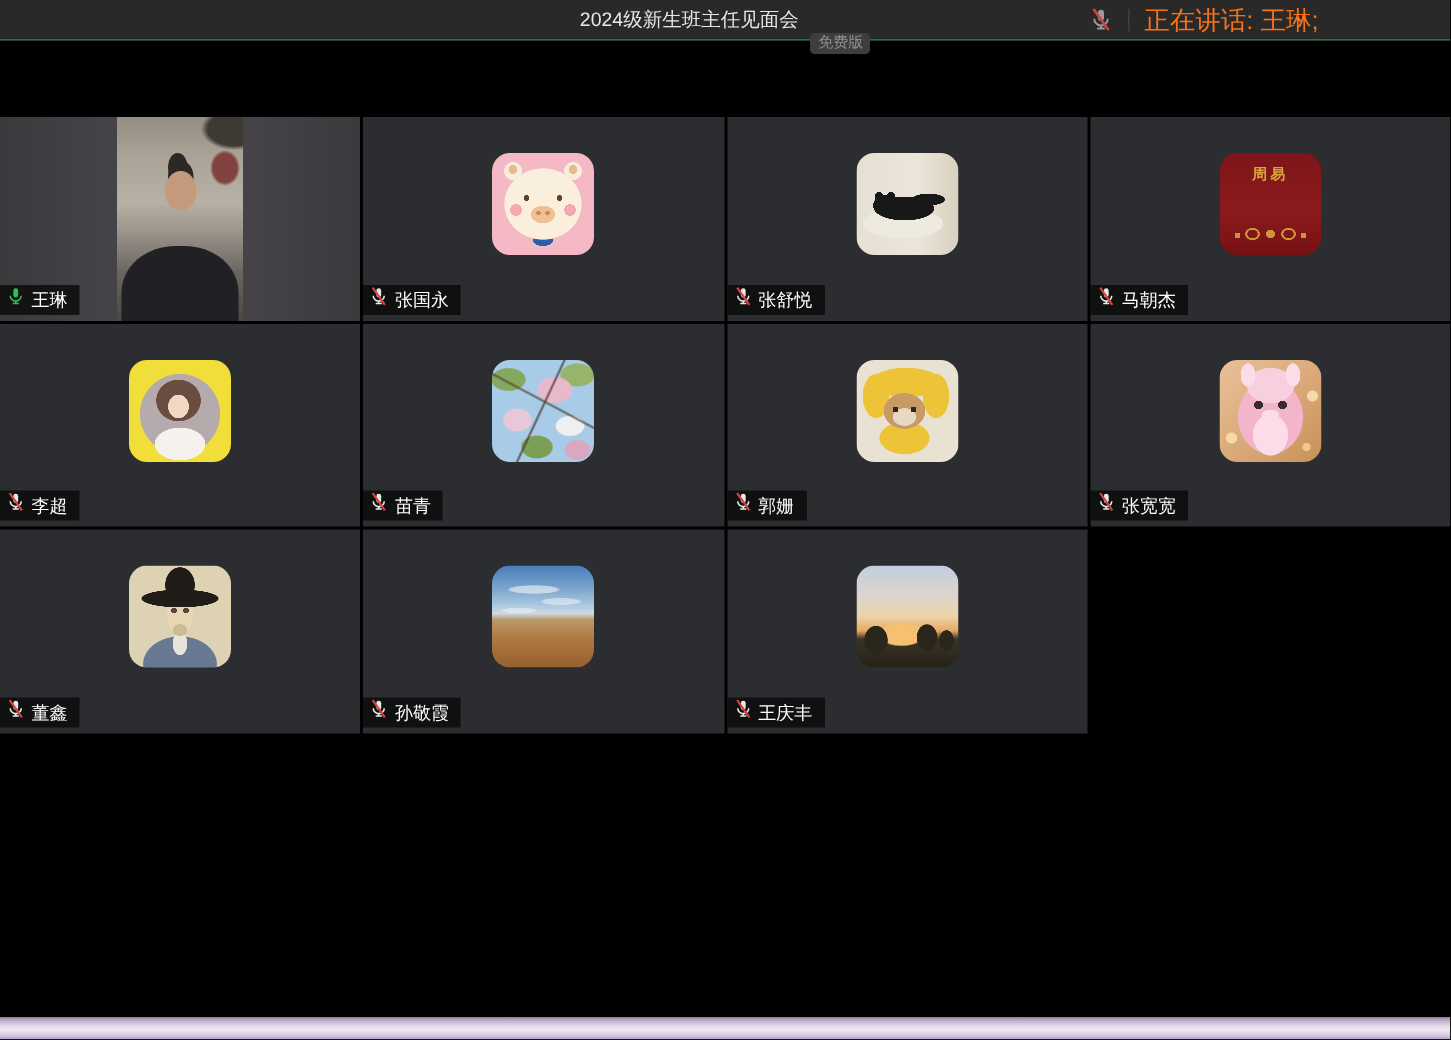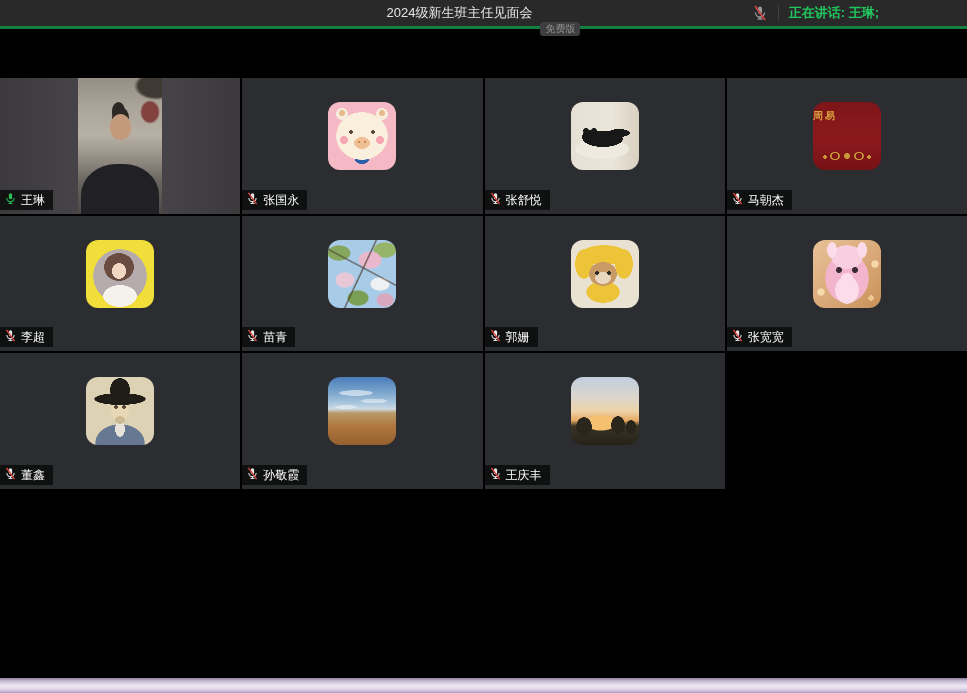--- a/index.html
+++ b/index.html
@@ -1,27 +1,27 @@
 <!DOCTYPE html>
 <html><head>
 <meta charset="utf-8">
 <style>
   html,body{margin:0;padding:0;background:#000;}
   .screen{position:relative;width:967px;height:693px;background:#000;overflow:hidden;
     font-family:"Liberation Sans","DejaVu Sans",sans-serif;}
 
   
   .titlebar{position:absolute;top:0;left:0;right:0;height:26px;background:#292929;
-    display:flex;align-items:center;justify-content:center;border-bottom:3px solid #15803d;}
+    display:flex;align-items:center;justify-content:center;border-bottom:1px solid #15803d;}
   .title-group{display:flex;align-items:center;gap:8px;}
   .meeting-title{color:#e6e6e6;font-size:13px;}
   .free-badge{background:#3e3e40;color:#8f8f8f;font-size:10px;border-radius:3px;padding:2px 5px;line-height:1;margin-top:32px;}
   .tb-right{position:absolute;right:88px;top:0;height:26px;display:flex;align-items:center;gap:10px;}
   .tb-sep{width:1px;height:15px;background:#404040;}
-  .speaking{color:#22c55e;font-size:13px;white-space:nowrap;font-weight:bold;}
+  .speaking{color:#f97316;font-size:17px;white-space:nowrap;}
   .tb-mic{display:flex;align-items:center;}
 
   
   .grid{position:absolute;top:78px;left:0;width:967px;height:548px;background:#000;
     display:grid;grid-template-columns:repeat(4,1fr);grid-template-rows:repeat(4,1fr);gap:2px;}
   .tile{position:relative;background:#2b2d30;overflow:hidden;}
   .tile.active{box-shadow:inset 0 0 0 2px #1fa05c;}
 
   
   .av{position:absolute;left:50%;top:24px;width:68px;height:68px;margin-left:-34px;
@@ -90,21 +90,21 @@
     radial-gradient(26px 24px at 34px 34px,#faeedd 98%,transparent),
     radial-gradient(7px 4px at 34px 58px,#2d5fa8 98%,transparent),
     #f4b9c4;}
   .av-machaojie{background:
     radial-gradient(6px 5px at 22px 54px,transparent 55%,#c9963a 60%,#c9963a 78%,transparent 85%),
     radial-gradient(6px 5px at 46px 54px,transparent 55%,#c9963a 60%,#c9963a 78%,transparent 85%),
     radial-gradient(3px 3px at 34px 54px,#c9963a 95%,transparent),
     radial-gradient(2px 2px at 12px 55px,#c9963a 95%,transparent),
     radial-gradient(2px 2px at 56px 55px,#c9963a 95%,transparent),
     linear-gradient(180deg,#7d1519 0%,#8c1a1d 55%,#761114 100%);}
-  .av-machaojie .book-title{position:absolute;top:7px;left:0;right:0;
+  .av-machaojie .book-title{position:absolute;top:7px;left:0;right:0;text-align:center;
     color:#d9a43c;font-size:10px;letter-spacing:2px;font-weight:bold;}
   .av-lichao{background:
     radial-gradient(7px 8px at 33px 31px,#f2d7c2 98%,transparent),
     radial-gradient(15px 14px at 33px 27px,#6b4c41 98%,transparent),
     radial-gradient(17px 11px at 34px 56px,#f5f2ee 98%,transparent),
     radial-gradient(27px 27px at 34px 36px,#b5abac 98%,transparent),
     #f2de3a;}
   .av-fengweiwang{background:
     radial-gradient(2.5px 9px at 34px 42px,#5a3a28 95%,transparent),
     radial-gradient(30px 17px at 34px 24px,#d9512b 92%,transparent),

